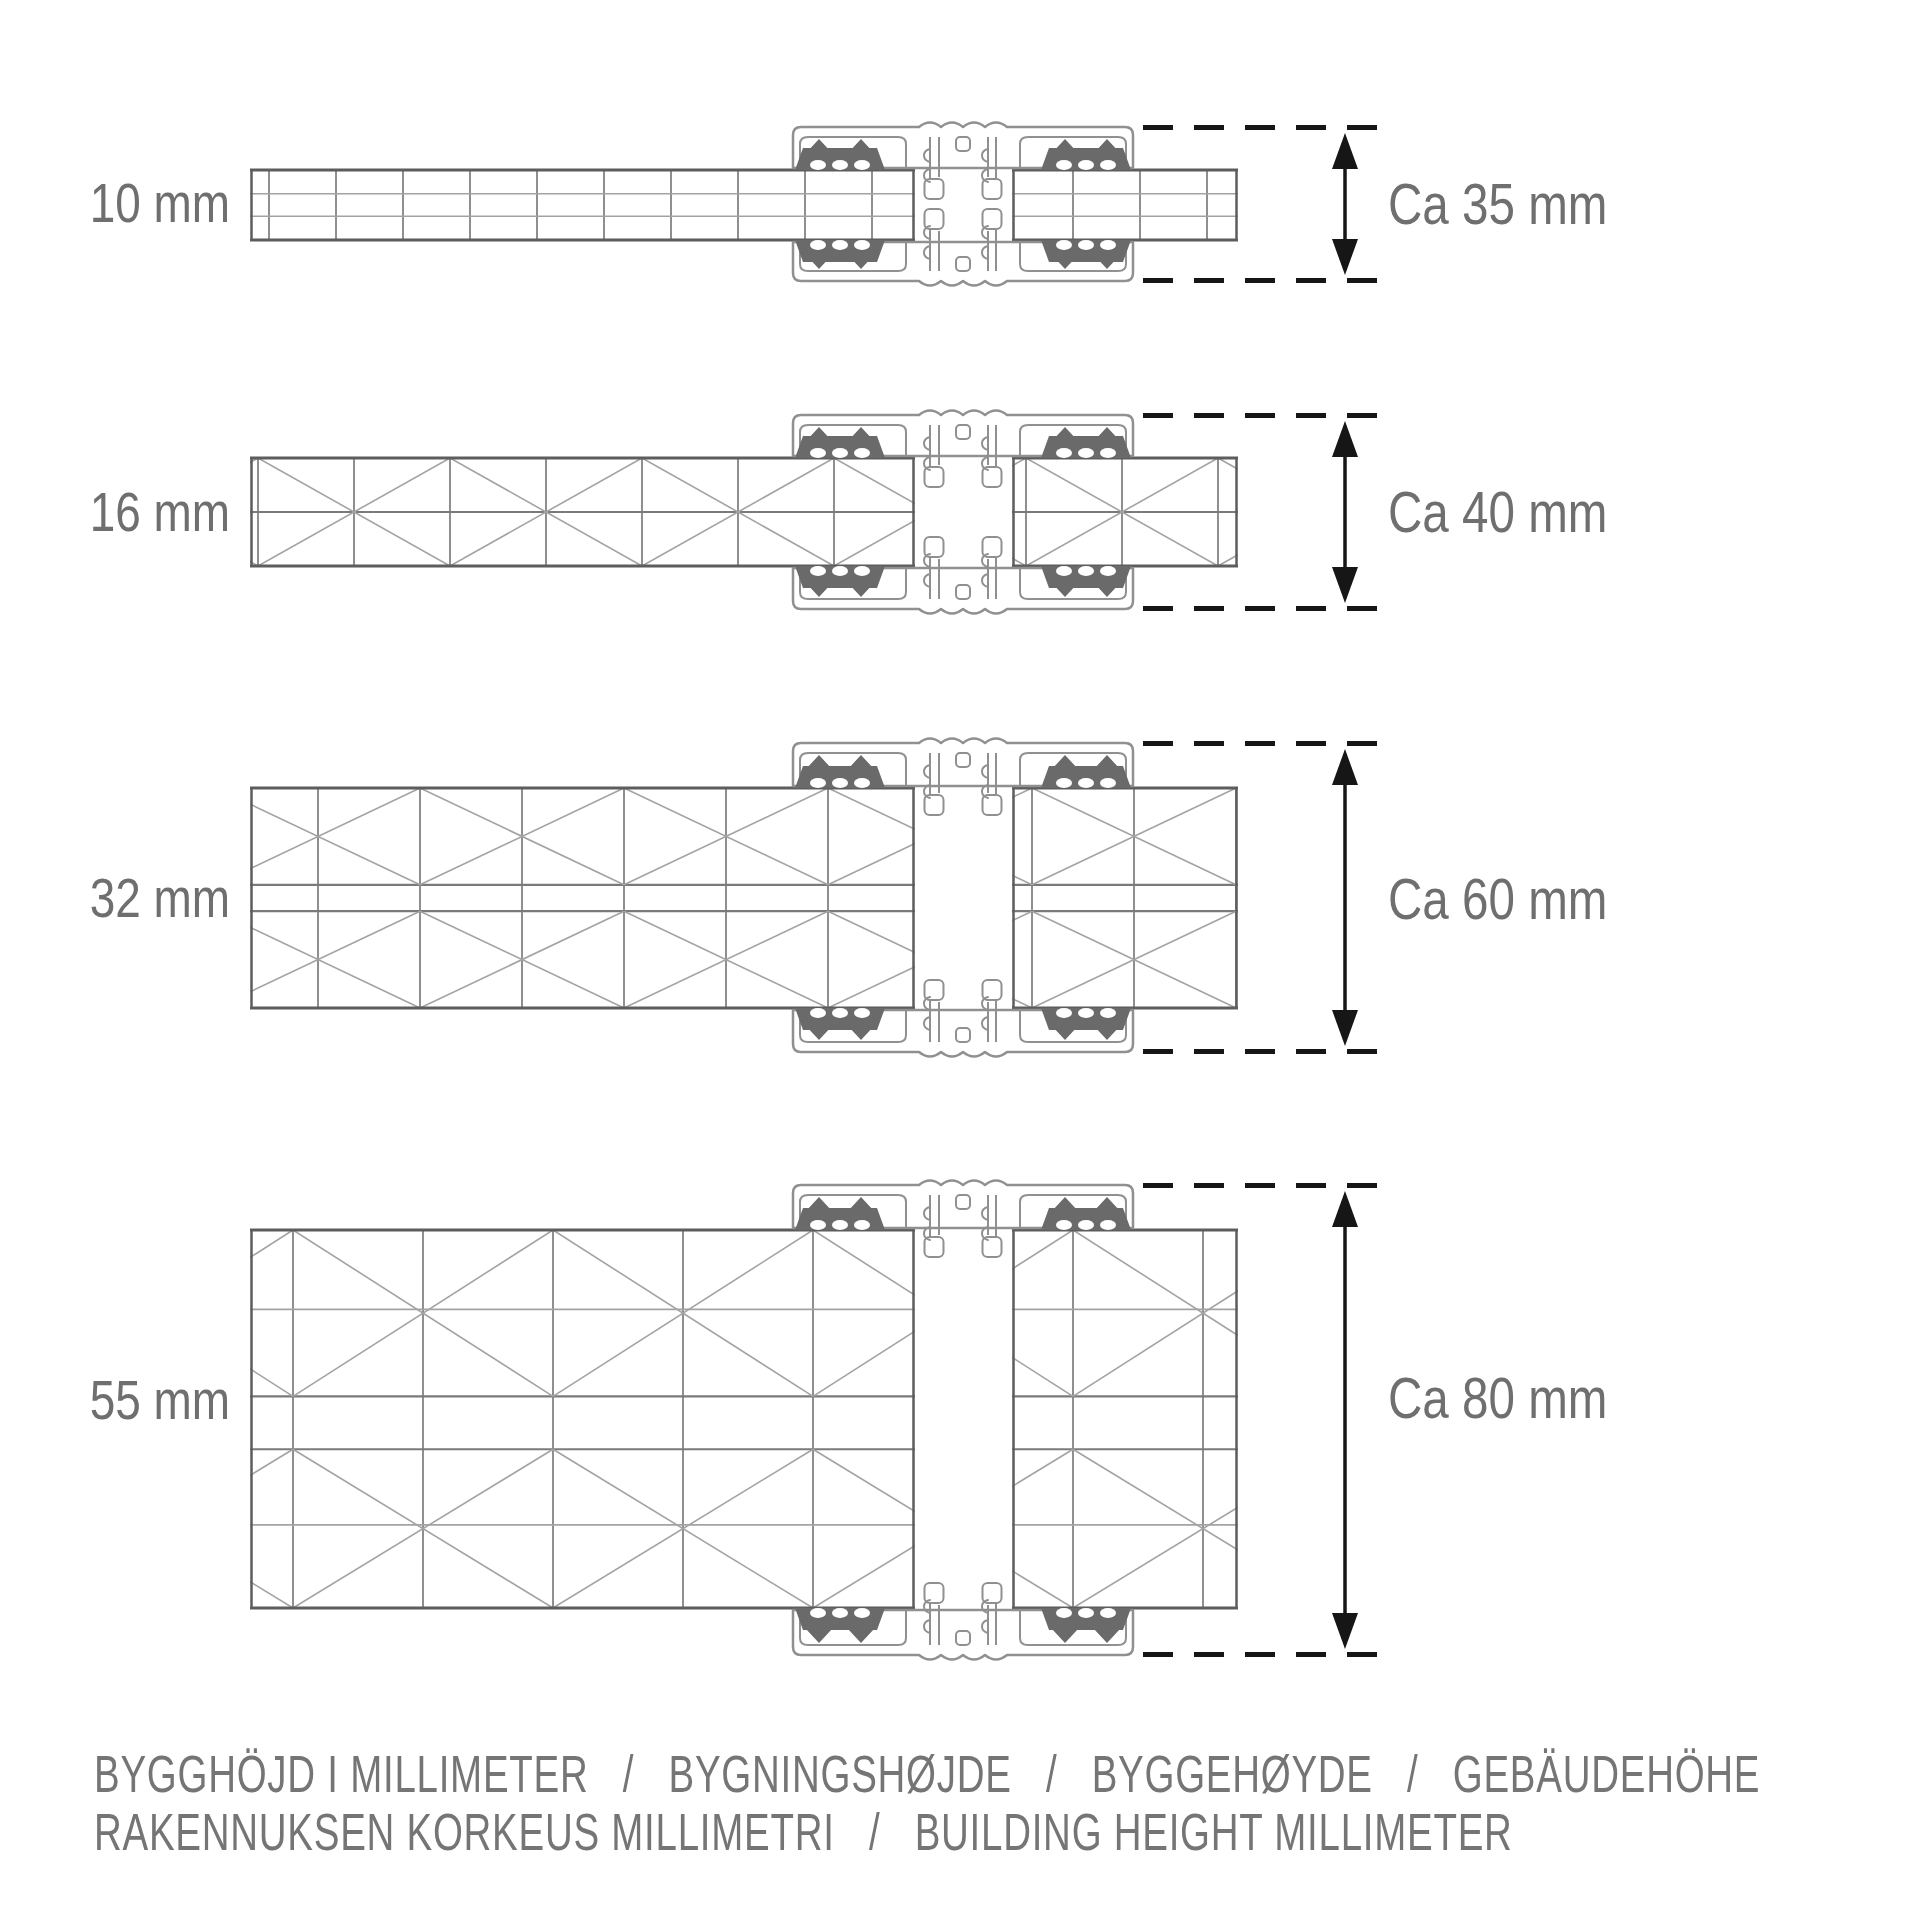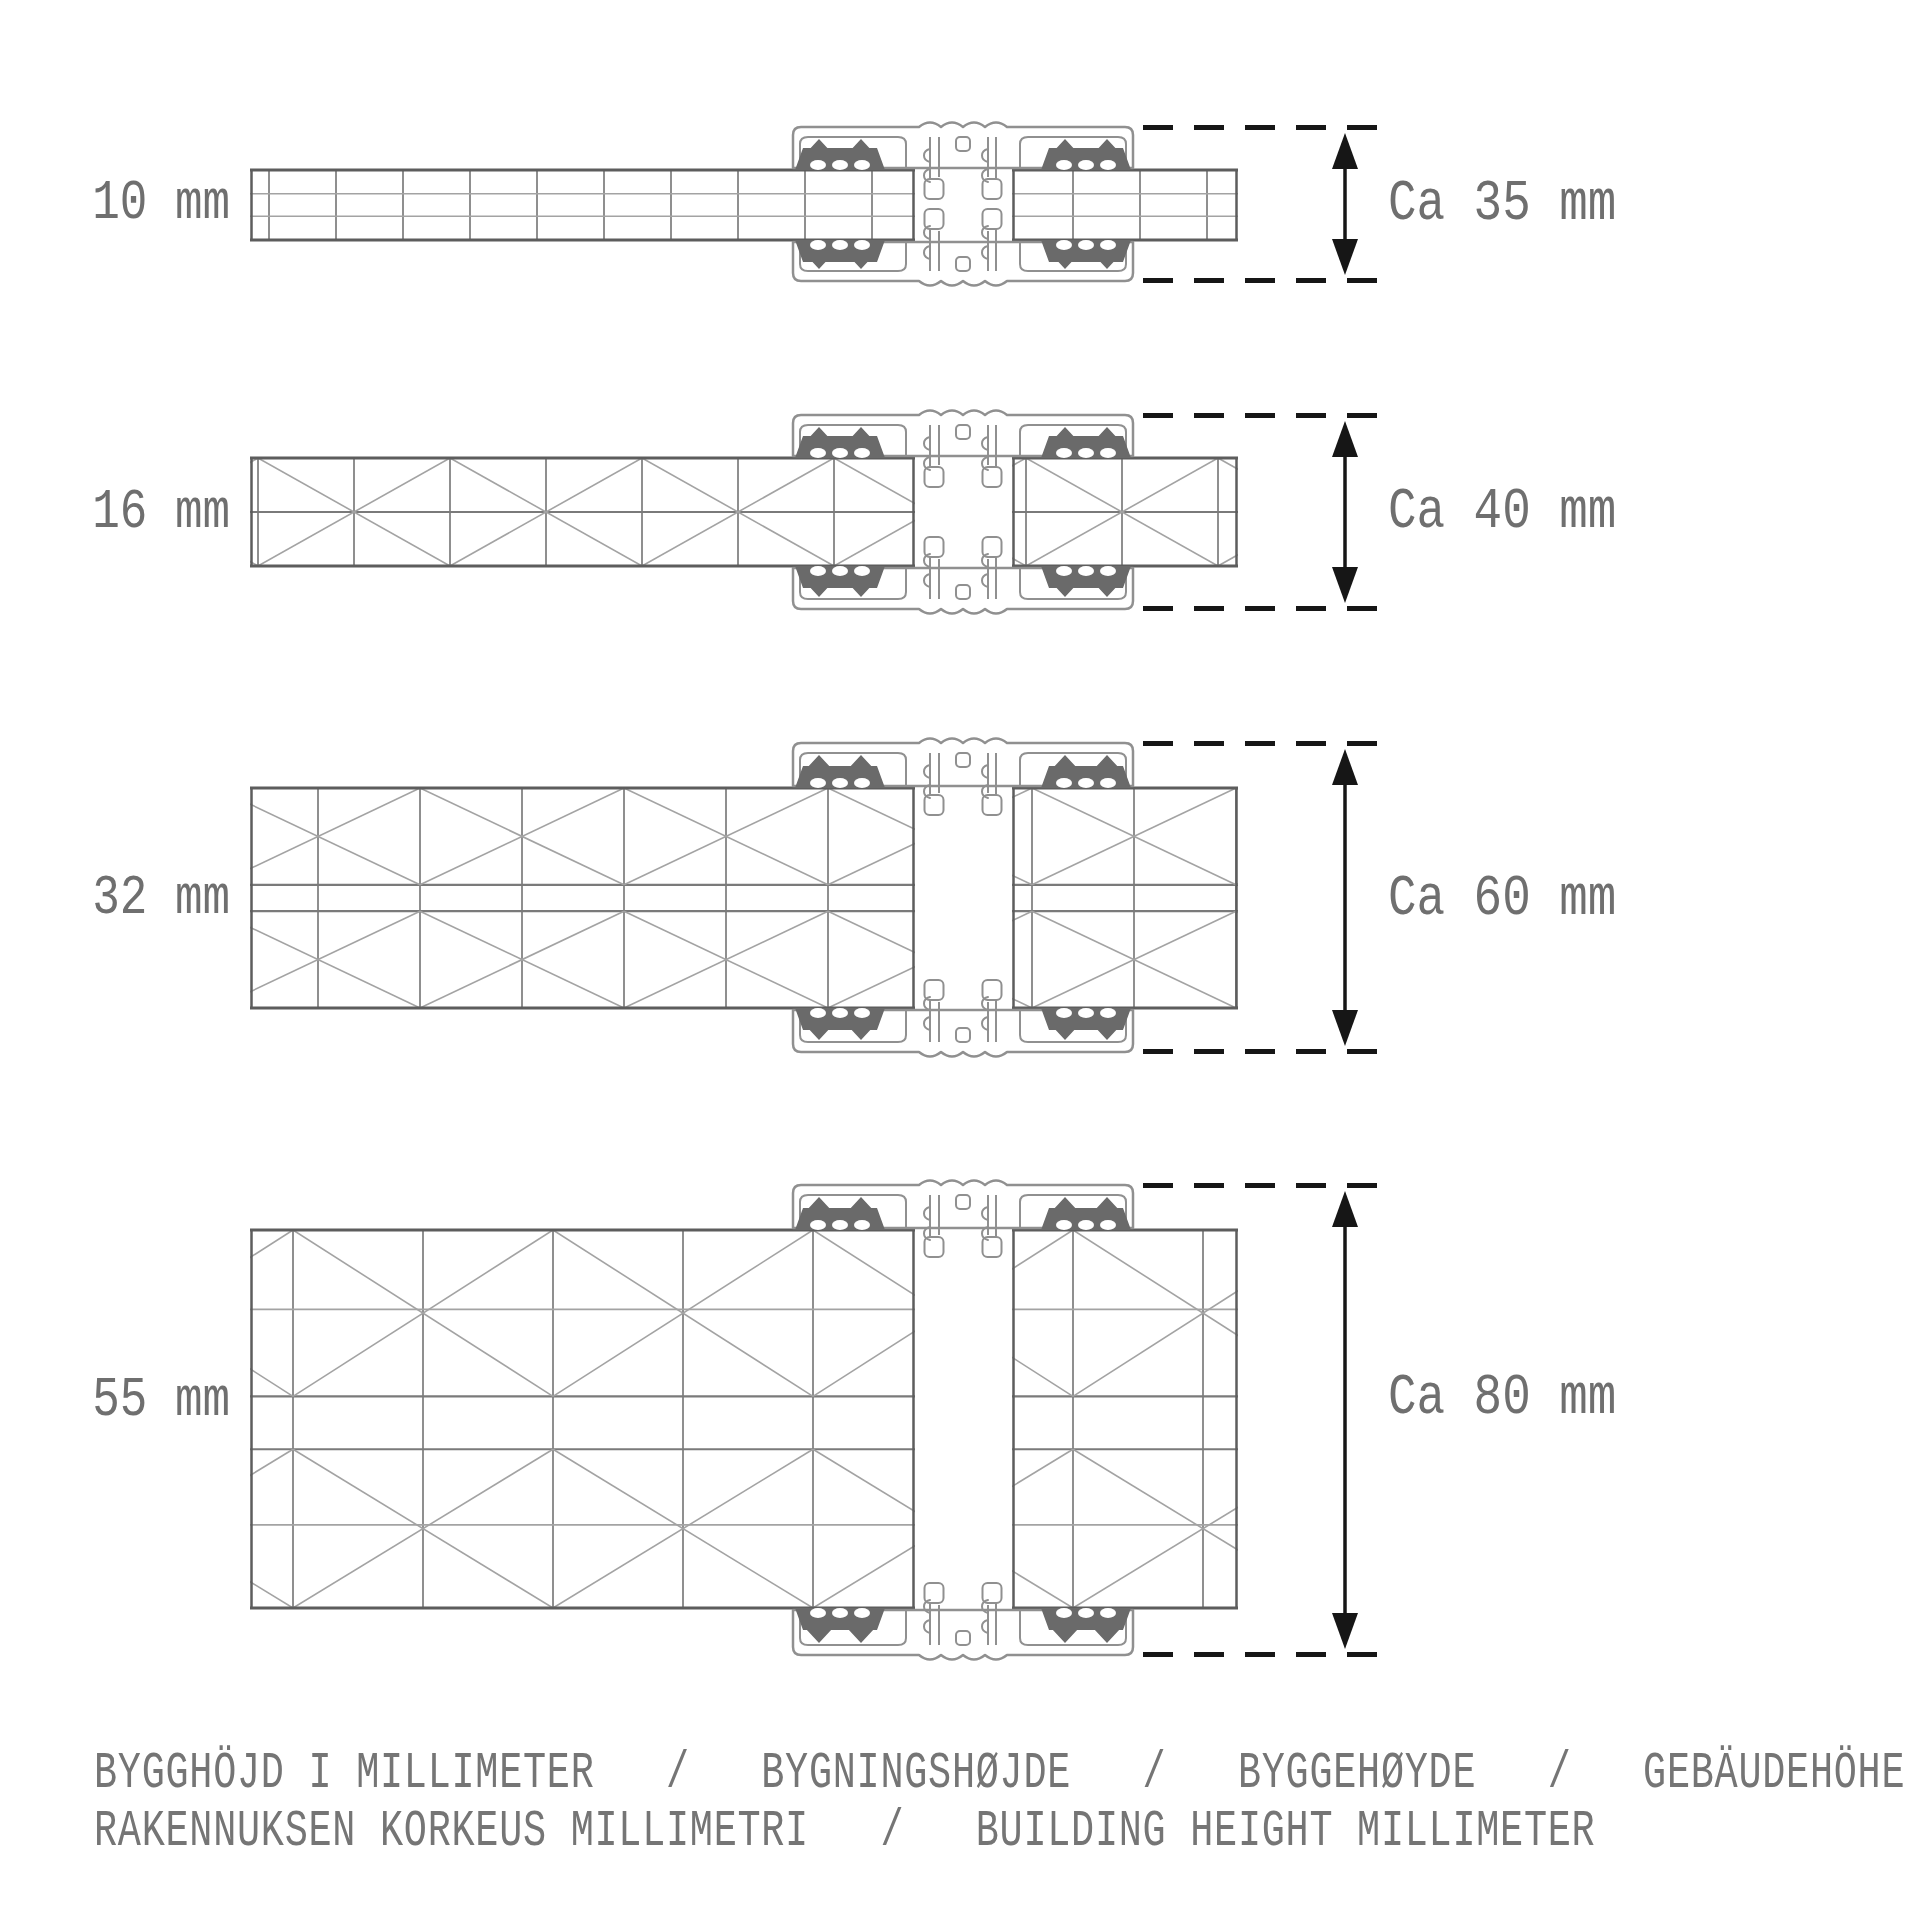--- a/index.html
+++ b/index.html
@@ -1,18 +1,18 @@
 <!DOCTYPE html>
 <html><head>
 <meta charset="utf-8">
 <style>
   html,body{margin:0;padding:0;background:#fff;}
   .stage{
     position:relative;width:1920px;height:1920px;background:#fff;
-    font-family:Liberation Mono, monospace;overflow:hidden;
+    font-family:Liberation Sans, sans-serif;overflow:hidden;
   }
   .stage svg{position:absolute;left:0;top:0;width:1920px;height:1920px;}
   .mm-label{
     position:absolute;left:20px;width:210px;height:66px;line-height:66px;
     text-align:right;font-size:56px;color:#6f6f6f;white-space:pre;
     transform:scaleX(0.82);transform-origin:100% 50%;letter-spacing:0;
   }
   .ca-label{
     position:absolute;left:1388px;height:66px;line-height:66px;
     font-size:58px;color:#6f6f6f;white-space:pre;

